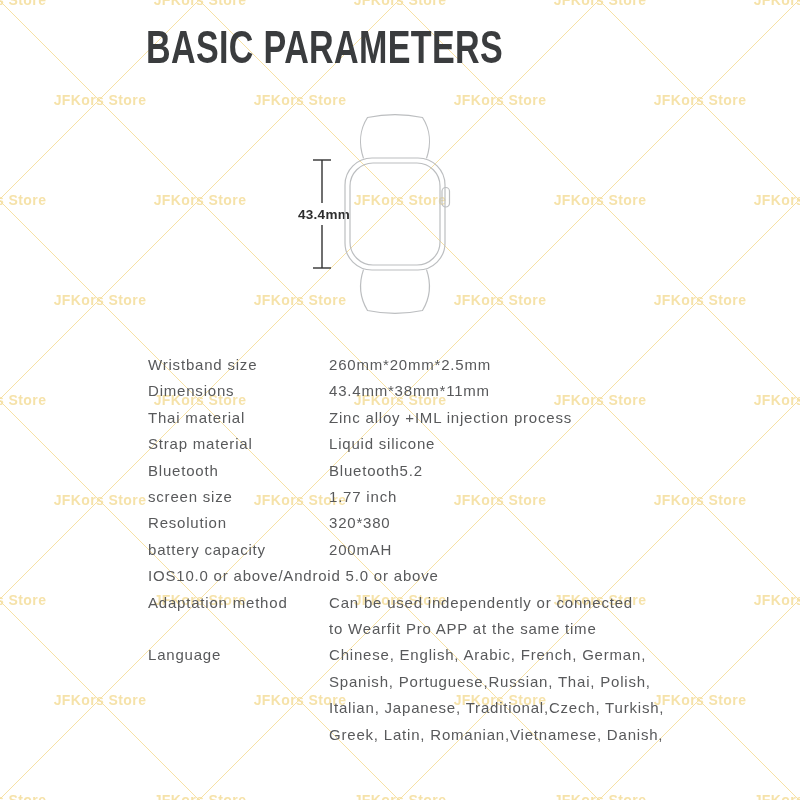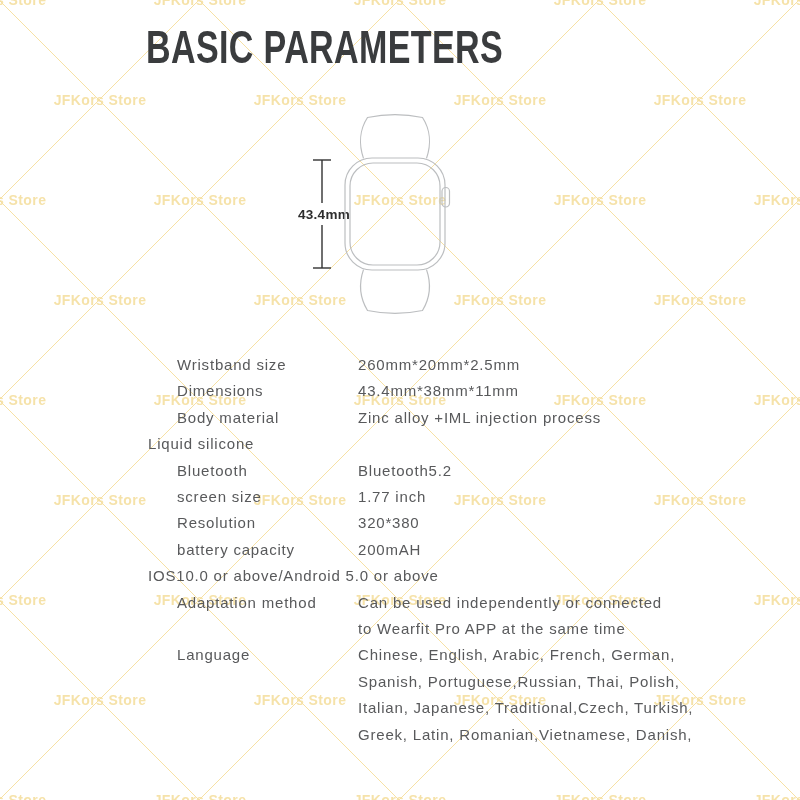--- a/index.html
+++ b/index.html
@@ -24,21 +24,21 @@
   .dim-label {
     font-family:"Liberation Sans","DejaVu Sans",sans-serif;
     font-size:13.5px; font-weight:700; fill:#2e2e2e; letter-spacing:0.3px;
   }
   
   .spec-table {
     position:absolute; left:148px; top:352px; width:560px;
     font-size:15px; color:#58595b; letter-spacing:0.8px;
   }
   .spec-row { display:flex; align-items:flex-start; }
-  .spec-label { flex:none; width:181px; line-height:26.4px; white-space:nowrap;margin-left:29px; }
+  .spec-label { flex:none; width:181px; line-height:26.4px; white-space:nowrap; }
   .spec-value { flex:1; line-height:26.4px; }
   .spec-value div { white-space:nowrap; }
   
   .watermark-layer {
     position:absolute; inset:0; z-index:4; pointer-events:none;
     background-image:
       repeating-linear-gradient(45deg,
         rgba(247,224,158,0) 0px, rgba(247,224,158,0) 140.4px,
         rgba(246,220,148,0.85) 140.4px, rgba(246,220,148,0.85) 141.4px),
       repeating-linear-gradient(135deg,
@@ -94,26 +94,27 @@
             <div>260mm*20mm*2.5mm</div>
           </div>
         </div>
         <div class="spec-row">
           <div class="spec-label">Dimensions</div>
           <div class="spec-value">
             <div>43.4mm*38mm*11mm</div>
           </div>
         </div>
         <div class="spec-row">
-          <div class="spec-label">Body material</div>
+          <div class="spec-label">Thai material</div>
           <div class="spec-value">
             <div>Zinc alloy +IML injection process</div>
           </div>
         </div>
         <div class="spec-row">
+          <div class="spec-label">Strap material</div>
           <div class="spec-value">
             <div>Liquid silicone</div>
           </div>
         </div>
         <div class="spec-row">
           <div class="spec-label">Bluetooth</div>
           <div class="spec-value">
             <div>Bluetooth5.2</div>
           </div>
         </div>

